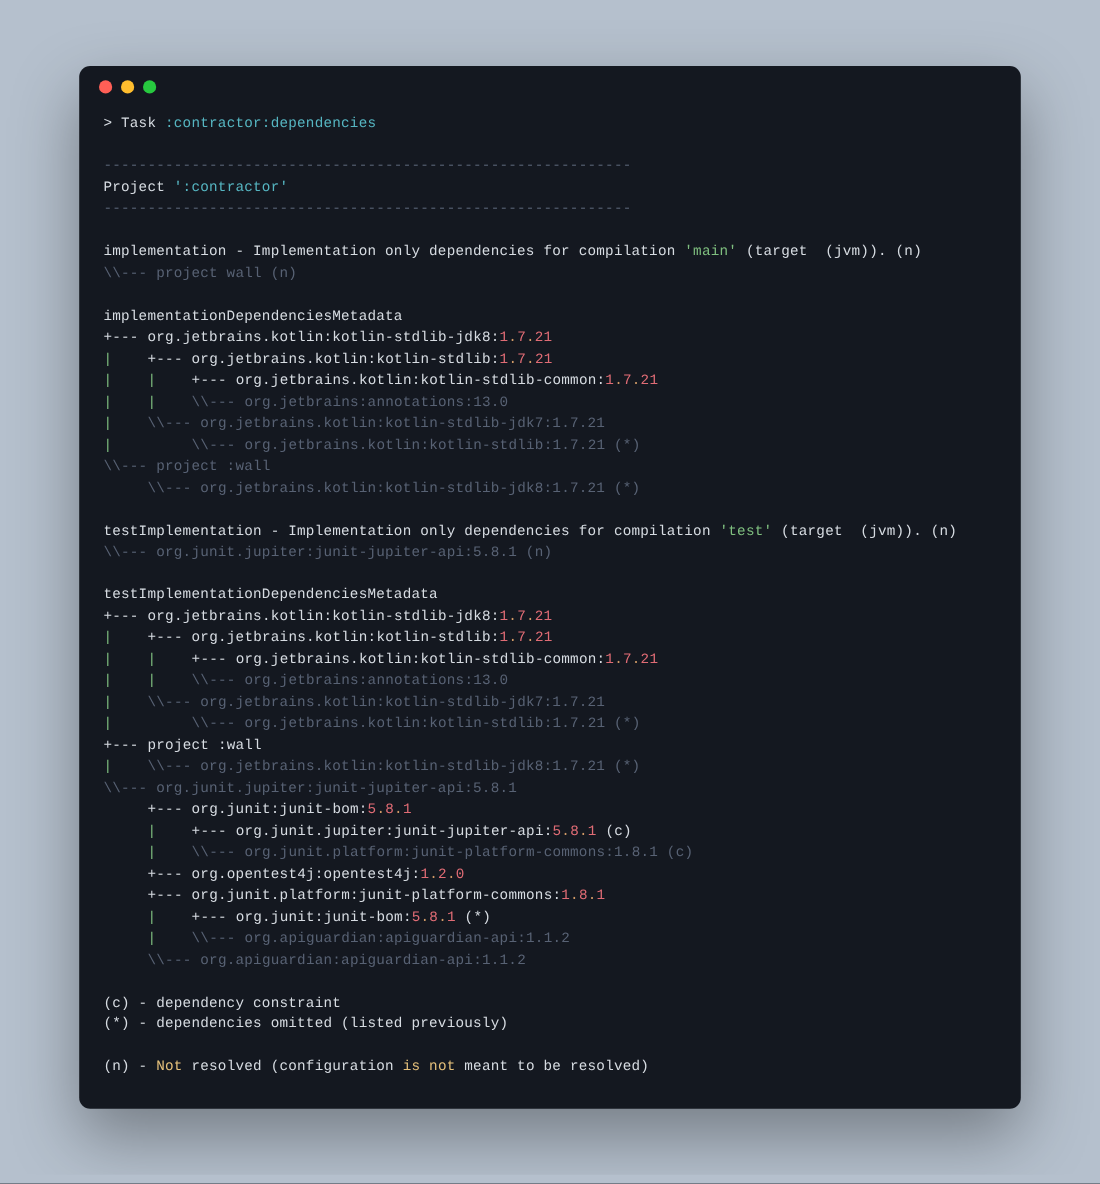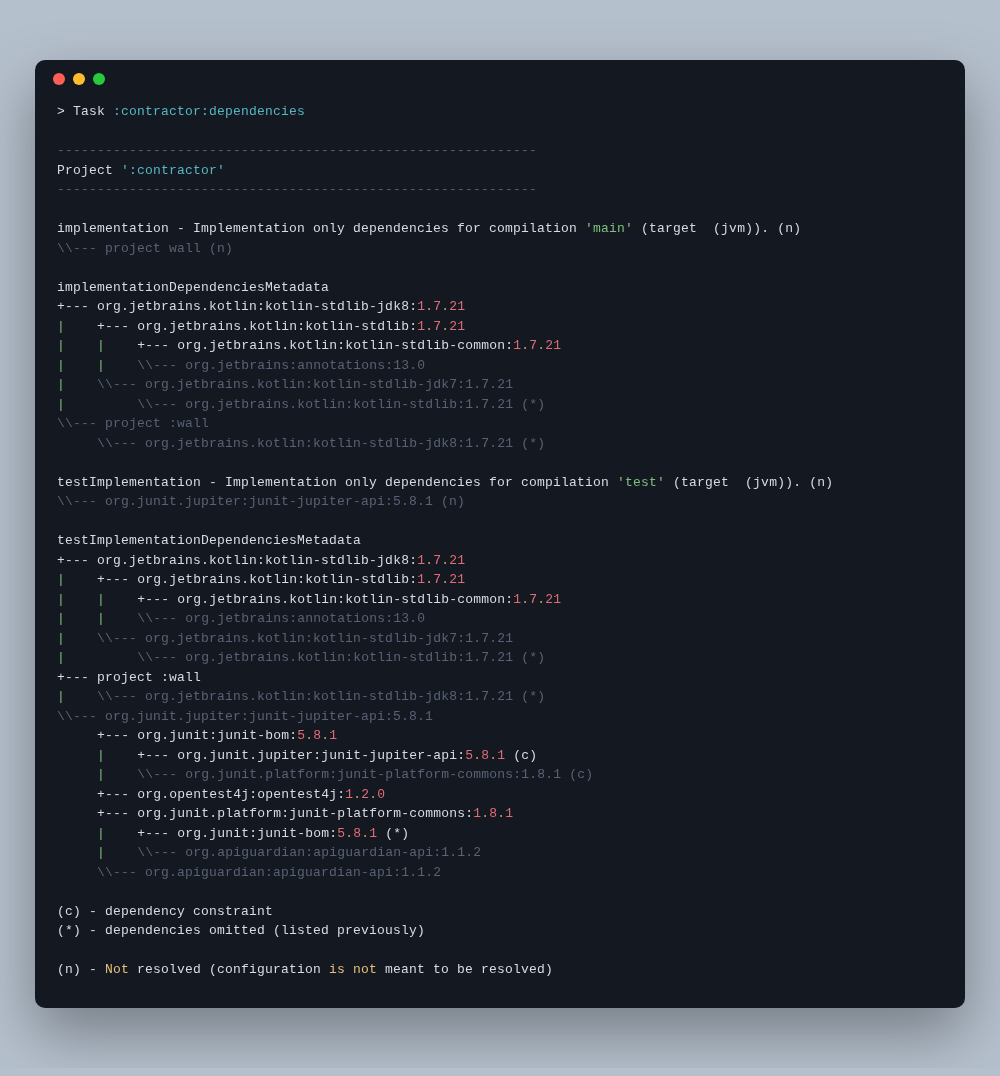--- a/index.html
+++ b/index.html
@@ -8,21 +8,21 @@
       font-family: 'SF Mono', 'Monaco', 'Menlo', 'Consolas', 'Courier New', monospace;
       font-size: 13px;
       line-height: 1.5;
       padding: 60px 35px;
       display: flex;
       justify-content: center;
     }
     .terminal {
       background: #141820;
       border-radius: 10px;
-      width: 930px;
+      width: 856px;
       box-shadow: 0 25px 60px rgba(0,0,0,0.35);
       overflow: hidden;
     }
     .titlebar {
       height: 38px;
       display: flex;
       align-items: center;
       padding-left: 18px;
       gap: 8px;
     }

